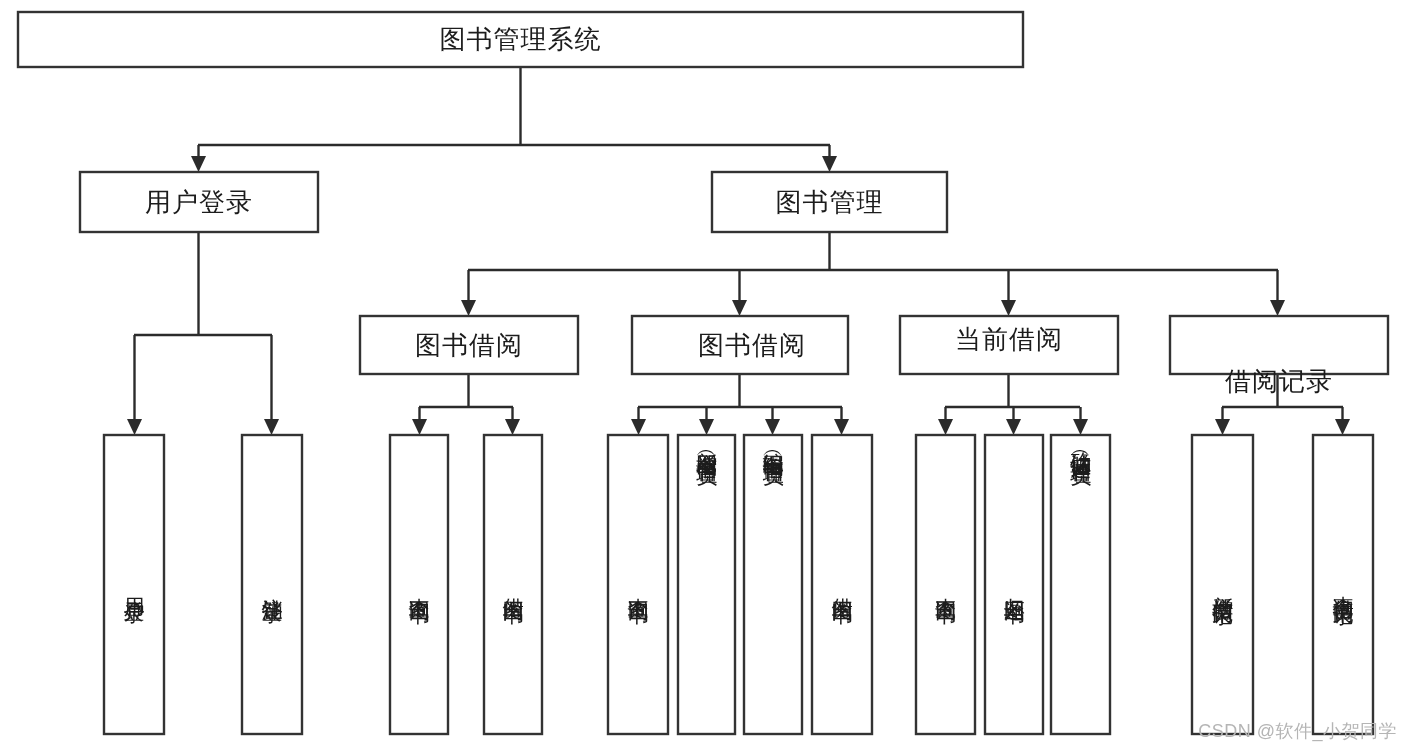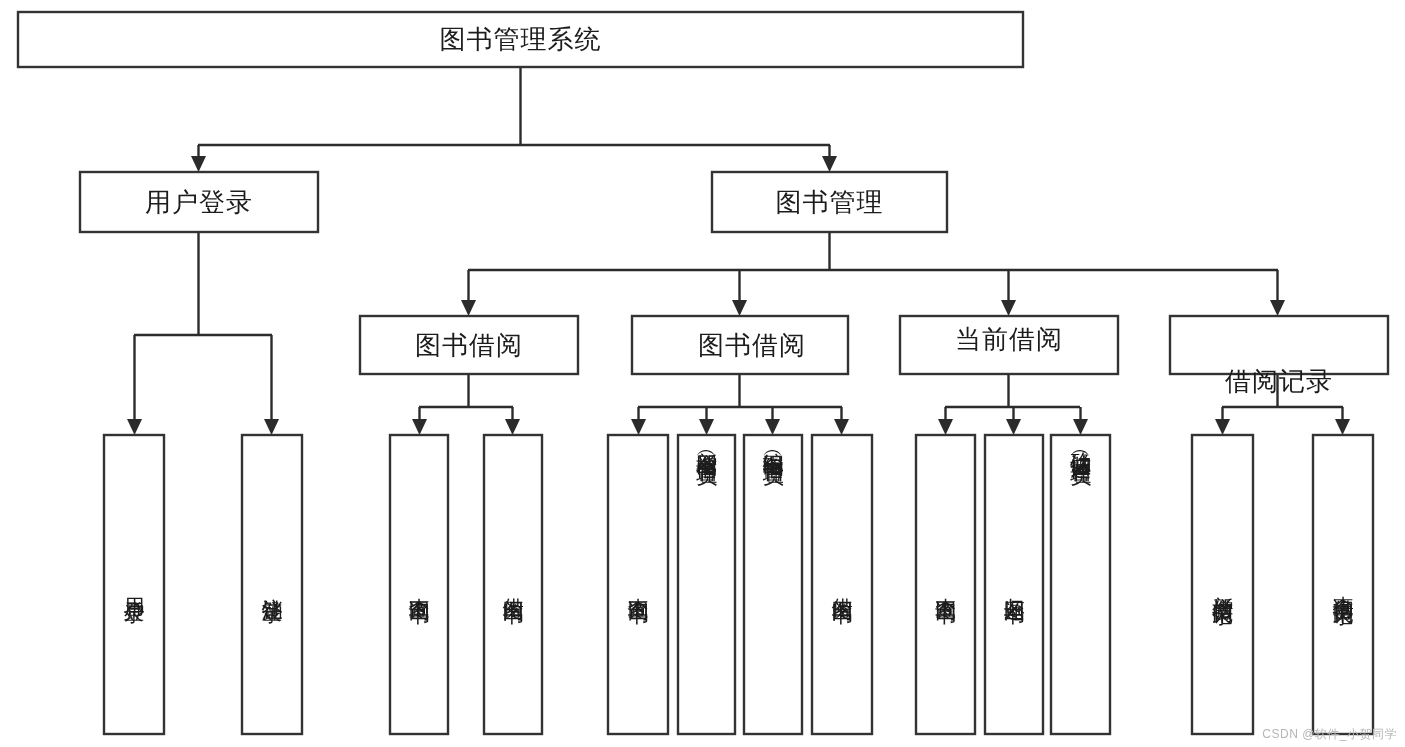--- a/index.html
+++ b/index.html
@@ -72,21 +72,21 @@
     font-size: 26px;
     color: #1c1c1c;
     white-space: nowrap;
     letter-spacing: 1px;
   }
   #watermark {
     position: absolute;
     right: 8px;
     bottom: 4px;
     font-family: "Liberation Sans", "DejaVu Sans", sans-serif;
-    font-size: 12px;
+    font-size: 18px;
     color: #b5b5b5;
     letter-spacing: 0.5px;
     white-space: nowrap;
   }
 </style>
 </head>
 <body>
 
 <div id="diagram-root">
 

